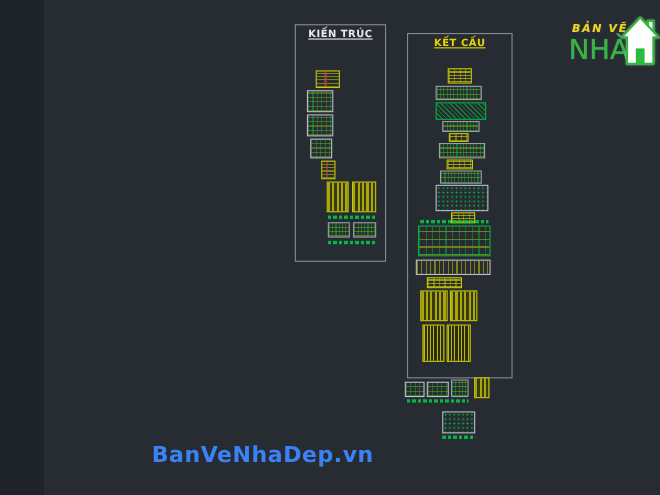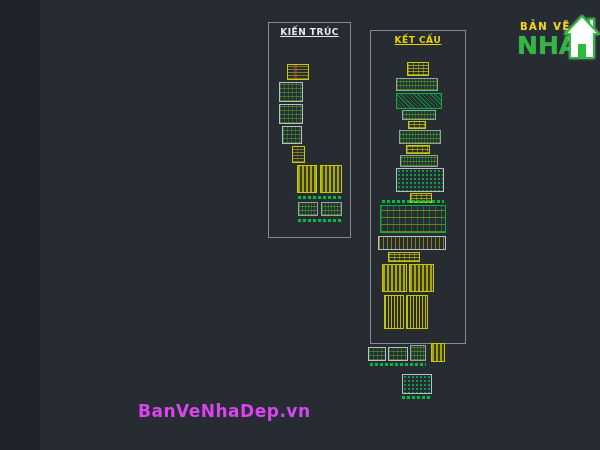--- a/index.html
+++ b/index.html
@@ -60,29 +60,29 @@
       repeating-linear-gradient(90deg,rgba(0,190,60,.45) 0 1px,transparent 1px 6px),
       repeating-linear-gradient(0deg,rgba(201,201,0,.5) 0 1px,transparent 1px 7px);}
   .k-widegrid{border:1px solid #b9bfc8;
     background:repeating-linear-gradient(90deg,rgba(201,201,0,.55) 0 1px,transparent 1px 4px);}
   .k-caption{border:none;
     background:repeating-linear-gradient(90deg,rgba(0,200,70,.9) 0 3px,transparent 3px 5px);}
 
   
   .watermark{
     position:absolute;left:98px;top:401px;
-    font-size:17px;font-weight:bold;letter-spacing:.5px;
-    color:#d946ef;
+    font-size:20px;font-weight:bold;letter-spacing:.5px;
+    color:#3b82f6;
   }
 
   
   .logo{position:absolute;left:477px;top:12px;width:120px;height:52px;}
   .logo-banve{position:absolute;left:3px;top:9px;font-size:10px;font-weight:bold;
-    letter-spacing:1.5px;color:#f2d41c;text-shadow:0 0 1px rgba(255,255,255,.35);}
-  .logo-nha{position:absolute;left:0;top:19px;font-size:25px;font-weight:700;
+    letter-spacing:1.5px;color:#f2d41c;text-shadow:0 0 1px rgba(255,255,255,.35);font-style:italic;}
+  .logo-nha{position:absolute;left:0;top:19px;font-size:25px;font-weight:400;
     color:#2eb93f;text-shadow:0 0 1px rgba(255,255,255,.45);}
   .logo-house{position:absolute;left:45px;top:0;width:40px;height:50px;
     filter:drop-shadow(0 0 1px rgba(255,255,255,.5));}
   .logo-dep{position:absolute;left:84px;top:20px;font-size:23px;font-weight:800;
     color:#f2d41c;text-shadow:0 0 1px rgba(255,255,255,.45);}
 </style>
 </head>
 <body>
 
 <div class="canvas">

